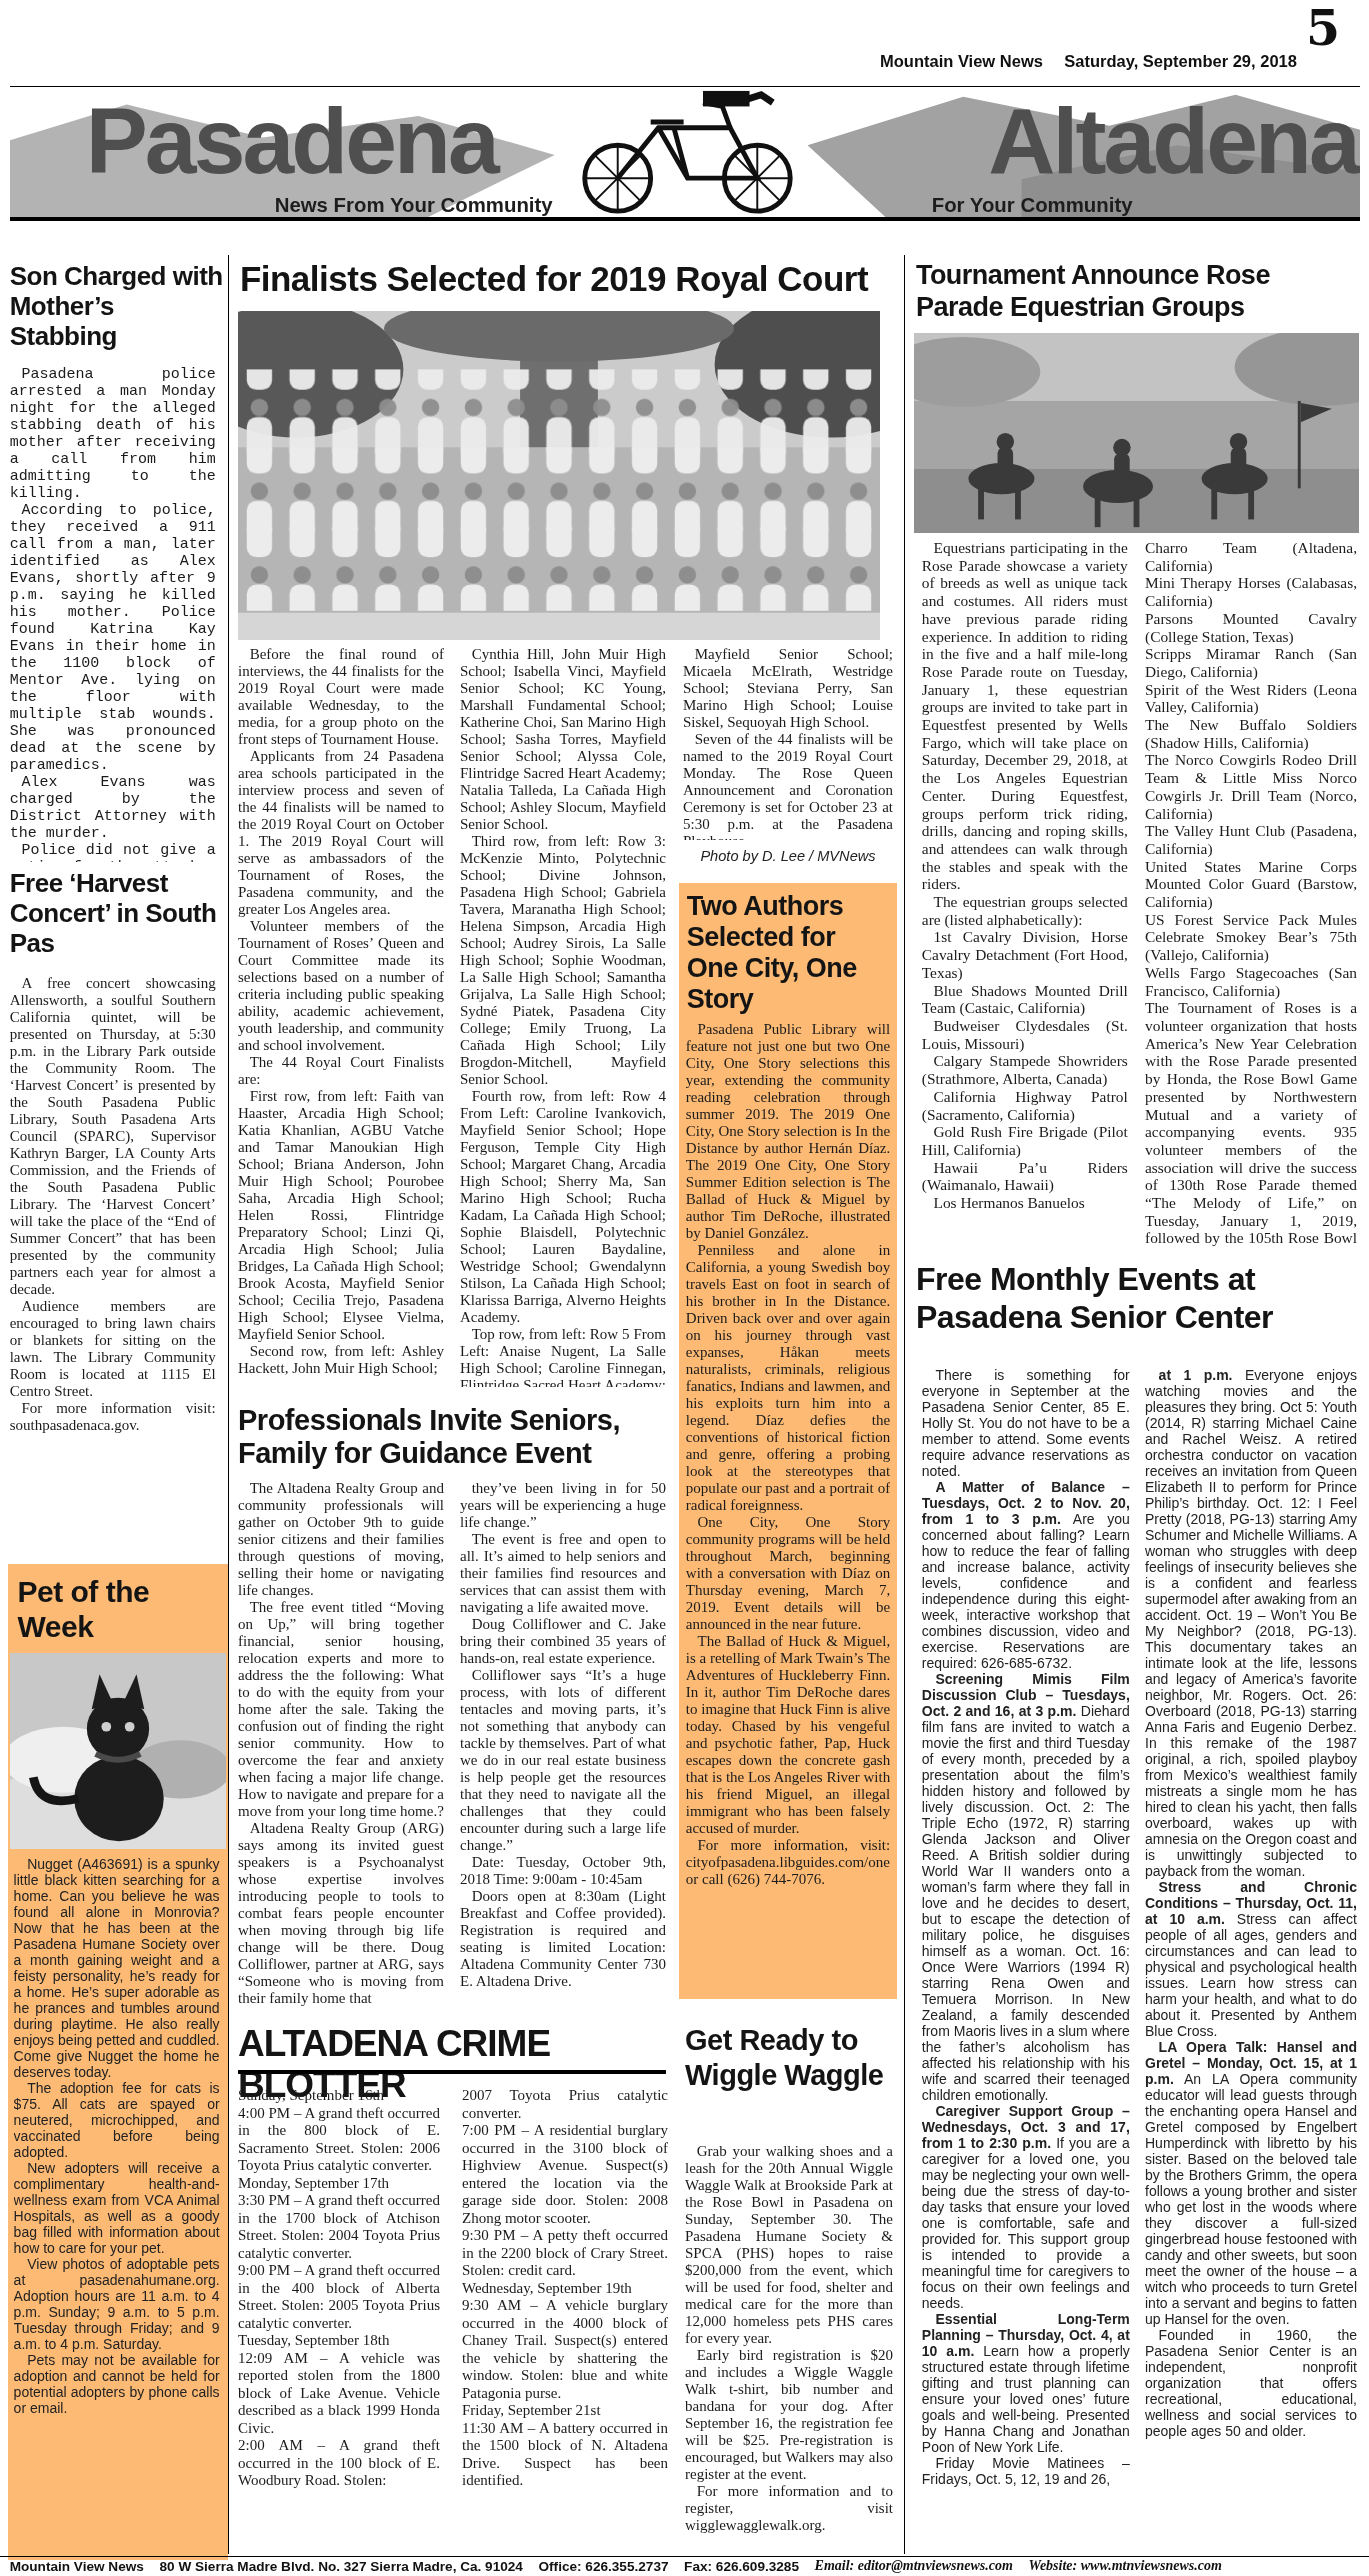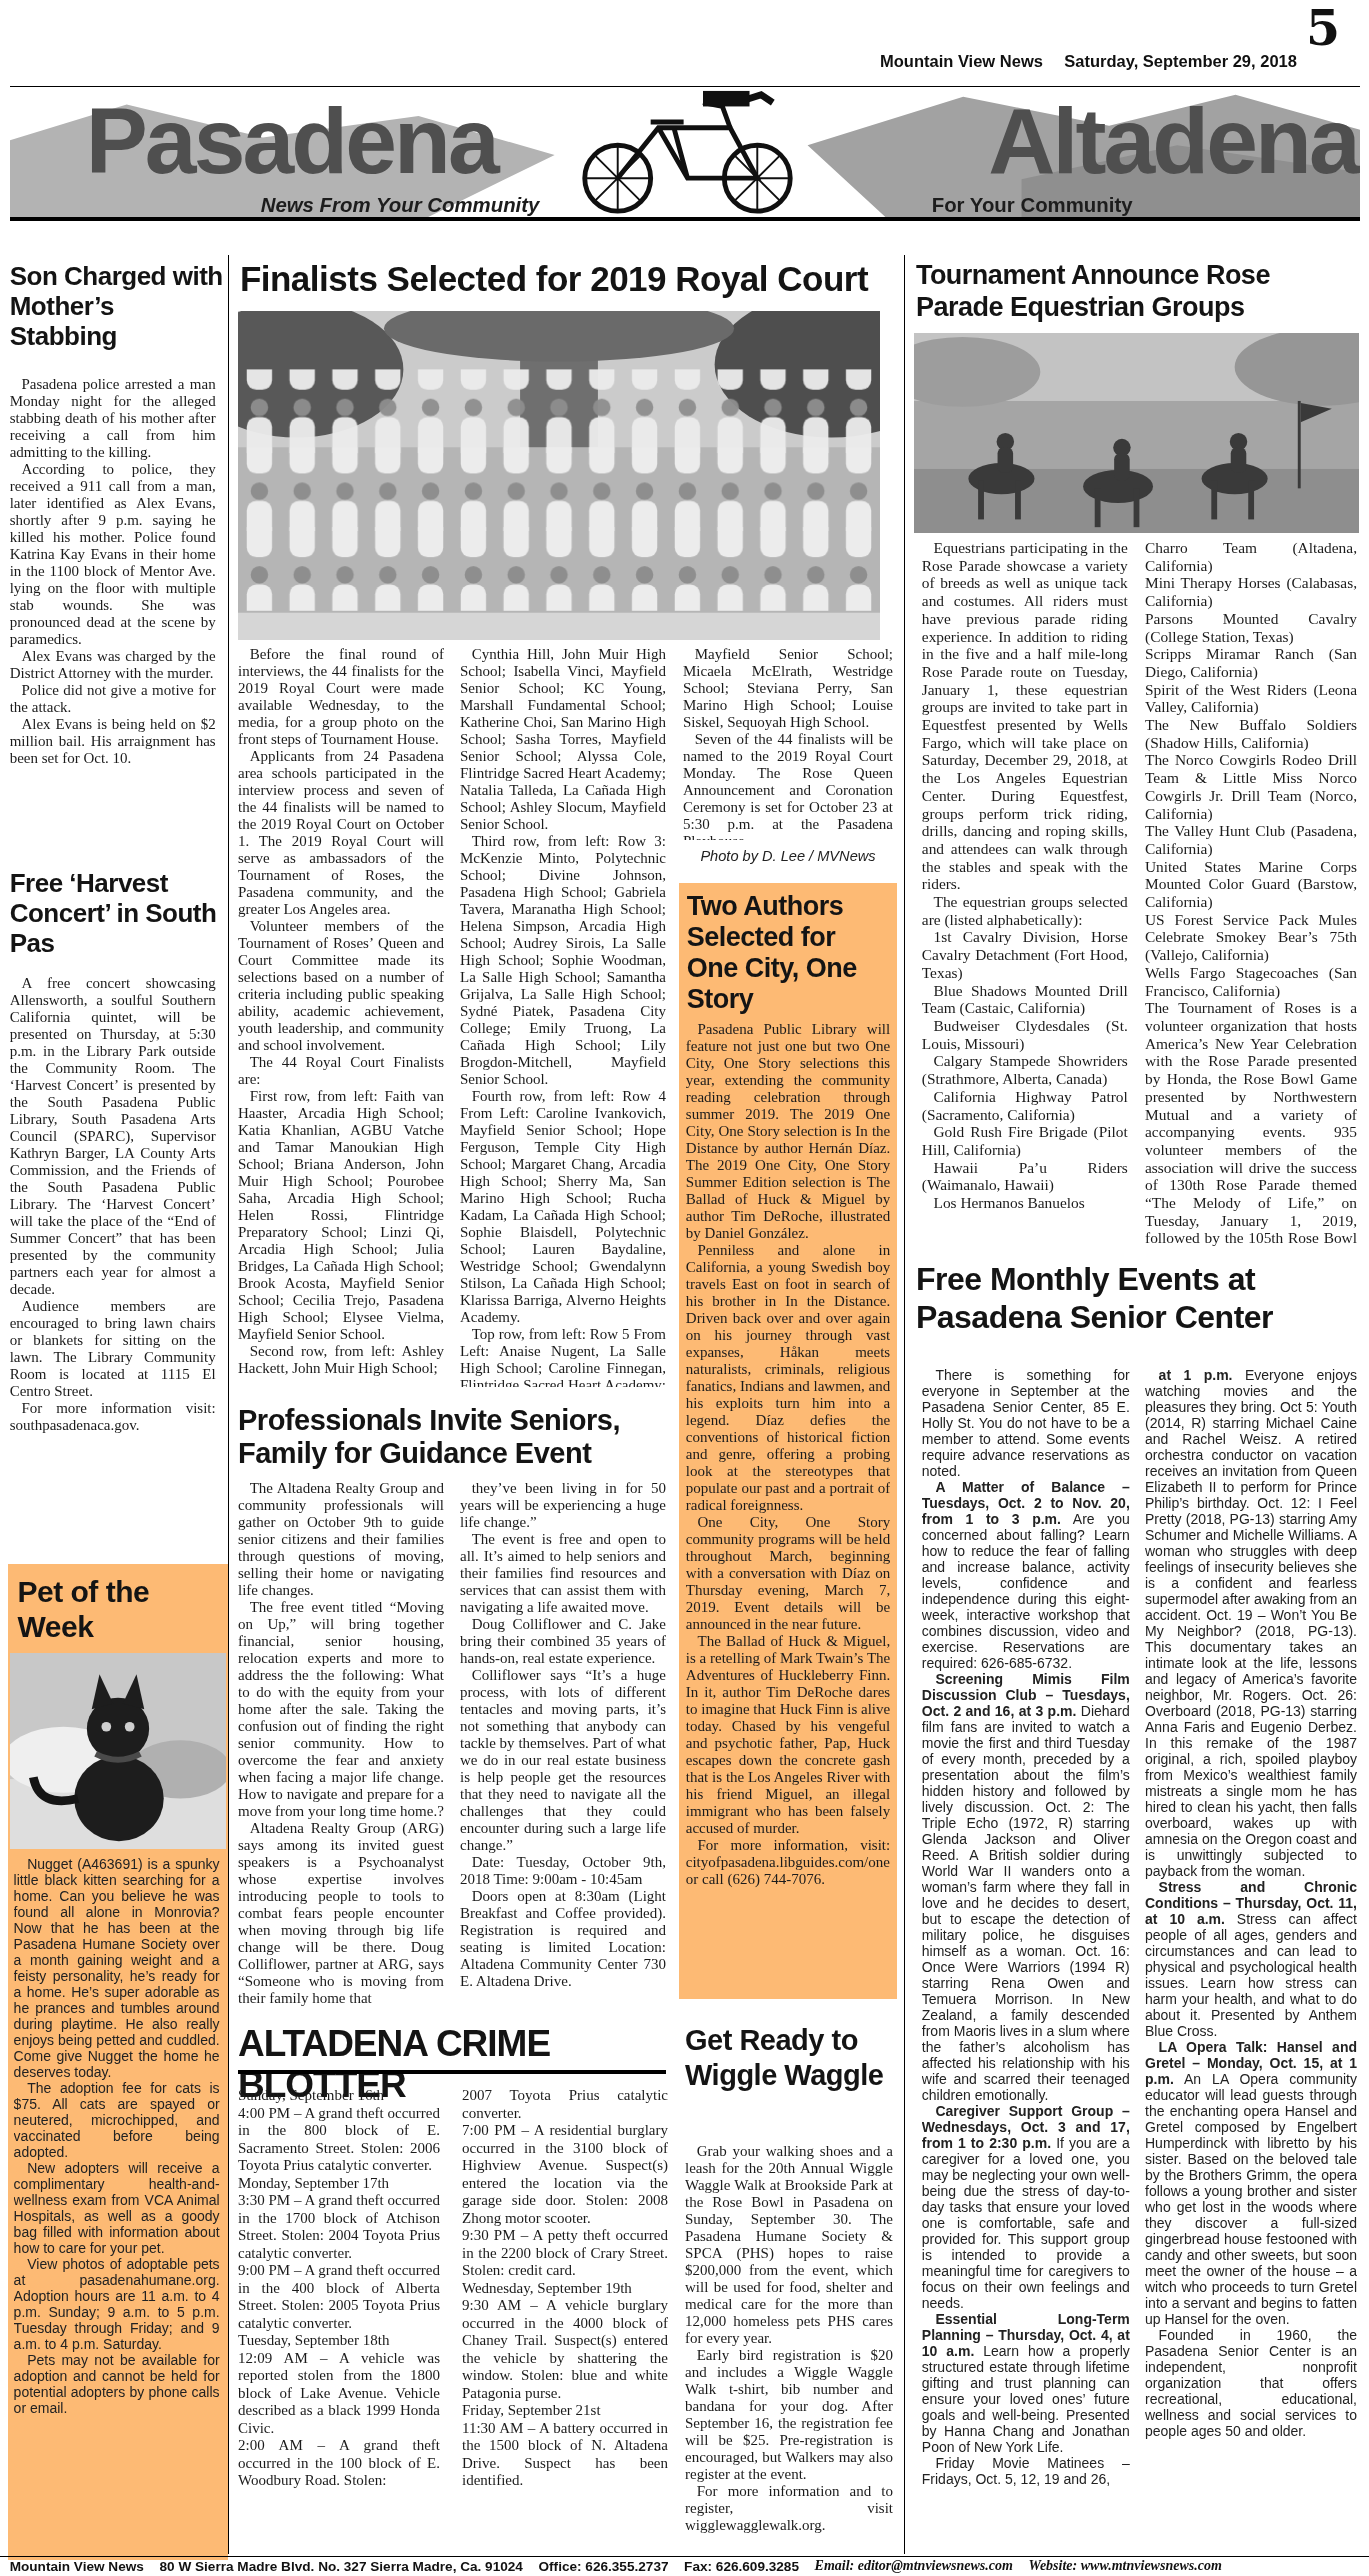--- a/index.html
+++ b/index.html
@@ -14,21 +14,21 @@
     font:bold 16.5px/1 "Liberation Sans",sans-serif;color:#111;}
   
   .banner{position:absolute;top:86px;left:9.7px;width:1350px;height:130px;
     border-top:1.9px solid #000;border-bottom:4.9px solid #000;background:#fff;overflow:hidden;}
   .banner svg.ridge{position:absolute;top:0;left:0;width:100%;height:100%;}
   .banner .word{position:absolute;top:7.8px;font:bold 93px/1 "Liberation Sans",sans-serif;
     color:#4f4f4f;letter-spacing:-2.9px;}
   .banner .word.left{left:76px;}
   .banner .word.right{right:1.9px;}
   .banner .tagline{position:absolute;bottom:1.9px;font:bold 20.4px/1 "Liberation Sans",sans-serif;color:#1d1d1d;}
-  .banner .tagline.left{left:251px;font-style:italic;}
+  .banner .tagline.left{left:265px;}
   .banner .tagline.right{left:922px;}
   .bike{position:absolute;left:547px;top:1.9px;width:261px;height:126px;}
   
   .vrule{position:absolute;top:255px;width:1px;height:2299px;background:#000;}
   
   .head{position:absolute;font-family:"Liberation Sans",sans-serif;font-weight:bold;
     color:#141414;letter-spacing:-0.5px;line-height:1.12;margin:0;}
   
   .scol{position:absolute;font:15px/17px "Liberation Serif",serif;
     text-align:justify;overflow:hidden;color:#1b1b1b;}
@@ -80,21 +80,21 @@
   </svg>
   <div class="tagline left">News From Your Community</div>
   <div class="tagline right">For Your Community</div>
 </div>
 
 <div class="vrule" style="left:228px;"></div>
 <div class="vrule" style="left:904px;"></div>
 
 <div class="abs" style="left:9.7px;top:253px;width:218px;height:2307px;">
   <h2 class="head" style="top:7.8px;left:0;width:218px;font-size:26px;line-height:30px;">Son Charged with Mother’s Stabbing</h2>
-  <div class="scol" style="top:123px;left:0;width:206px;height:496px;">
+  <div class="scol" style="top:113px;left:0;width:206px;height:496px;font-family:Liberation Mono, monospace;">
       <p>Pasadena police arrested a man Monday night for the alleged stabbing death of his mother after receiving a call from him admitting to the killing.</p>
       <p>According to police, they received a 911 call from a man, later identified as Alex Evans, shortly after 9 p.m. saying he killed his mother. Police found Katrina Kay Evans in their home in the 1100 block of Mentor Ave. lying on the floor with multiple stab wounds. She was pronounced dead at the scene by paramedics.</p>
       <p>Alex Evans was charged by the District Attorney with the murder.</p>
       <p>Police did not give a motive for the attack.</p>
       <p>Alex Evans is being held on $2 million bail. His arraignment has been set for Oct. 10.</p>
     </div>
 
   <h2 class="head" style="top:615px;left:0;width:218px;font-size:26px;line-height:30px;">Free ‘Harvest Concert’ in South Pas</h2>
   <div class="scol" style="top:722px;left:0;width:206px;height:580px;">
       <p>A free concert showcasing Allensworth, a soulful Southern California quintet, will be presented on Thursday, at 5:30 p.m. in the Library Park outside the Community Room. The ‘Harvest Concert’ is presented by the South Pasadena Public Library, South Pasadena Arts Council (SPARC), Supervisor Kathryn Barger, LA County Arts Commission, and the Friends of the South Pasadena Public Library. The ‘Harvest Concert’ will take the place of the “End of Summer Concert” that has been presented by the community partners each year for almost a decade.</p>

